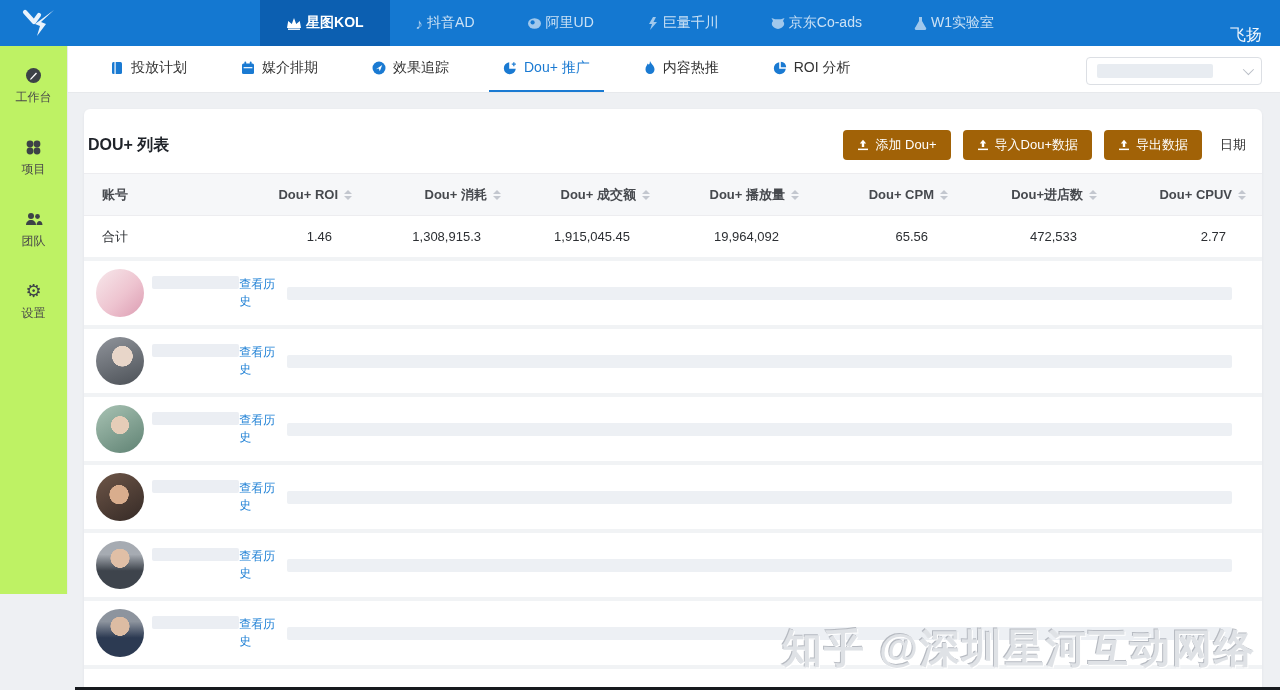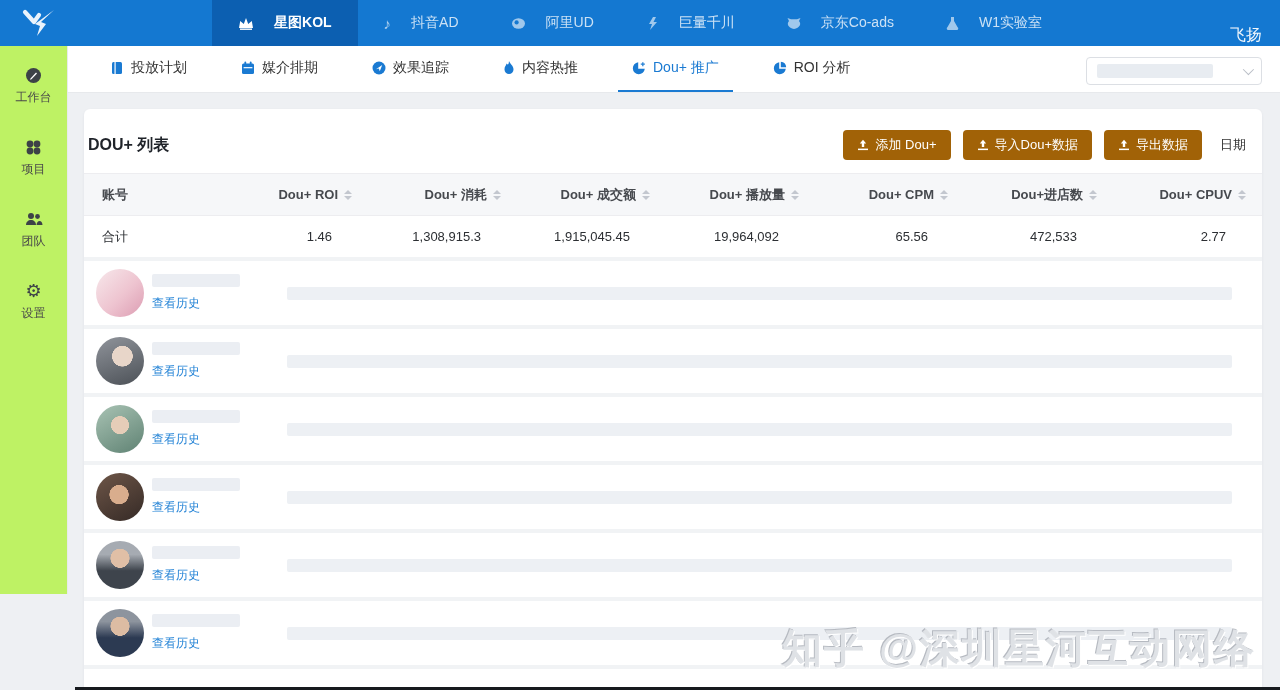--- a/index.html
+++ b/index.html
@@ -4,21 +4,21 @@
 <style>
   * { margin:0; padding:0; box-sizing:border-box; }
   html,body { width:1280px; height:690px; overflow:hidden;
     font-family:"Liberation Sans","DejaVu Sans",sans-serif; background:#eef0f3; }
 
   
   .topbar { position:absolute; left:0; top:0; width:1280px; height:46px;
     background:#1478d1; display:flex; align-items:stretch; z-index:30; }
   .logo { position:absolute; left:22px; top:7px; width:38px; height:32px; }
   .top-tabs { display:flex; margin:0 auto; align-items:stretch; }
-  .top-tab { display:flex; align-items:center; gap:20px; padding:0 26px;
+  .top-tab { display:flex; align-items:center; gap:4px; padding:0 26px;
     color:rgba(255,255,255,.78); font-size:14px; cursor:pointer; white-space:nowrap; }
   .top-tab .tico { display:flex; align-items:center; opacity:.85; }
   .top-tab.active { background:#0c5fb1; color:#fff; font-weight:bold; }
   .top-tab.active .tico { opacity:1; }
   .top-user { position:absolute; right:18px; top:0; height:46px; display:flex;
     align-items:flex-end; color:#f2f7fc; font-size:16px; cursor:pointer; }
   .note-glyph { font-size:15px; line-height:1; }
 
   
   .subnav { position:absolute; left:68px; top:46px; width:1212px; height:47px;
@@ -71,21 +71,21 @@
   .sort .up { border-bottom:4px solid #c3c7cf; }
   .sort .down { border-top:4px solid #c3c7cf; }
   .trow-total { height:45px; border-bottom:4px solid #f1f3f5; }
   .td { font-size:13px; color:#2c2f33; }
   .td.num { justify-self:end; padding-right:20px; }
 
   .rows {}
   .row { height:68px; border-bottom:4px solid #f1f3f5; display:flex; align-items:center;
     padding:0 30px 0 12px; }
   .avatar { width:48px; height:48px; border-radius:50%; flex:0 0 48px; cursor:pointer; }
-  .namecol { width:135px; margin-left:8px; display:flex; flex-direction:column; }
+  .namecol { width:135px; margin-left:8px; display:flex; flex-direction:row; }
   .namebar { width:88px; height:13px; background:#ebeef3; border-radius:2px; margin-bottom:8px; }
   .hist { font-size:12px; color:#2483d6; cursor:pointer; width:fit-content; }
   .longbar { flex:1; height:13px; background:#edf0f4; border-radius:2px; }
 
   .av1 { background:linear-gradient(135deg,#f7e8eb,#eec4d0 55%,#dc9cb2); }
   .av2 { background:radial-gradient(circle at 55% 40%,#e8d6c9 0 26%,transparent 27%),
          linear-gradient(160deg,#90949b,#4c5157); }
   .av3 { background:radial-gradient(circle at 50% 42%,#e6cdb8 0 24%,transparent 25%),
          linear-gradient(150deg,#a9c3b4,#5f8273); }
   .av4 { background:radial-gradient(circle at 48% 45%,#d9ad8d 0 26%,transparent 27%),
@@ -226,36 +226,36 @@
   </div>
   <div class="sub-tab">
     <span class="sico">
       <svg width="14" height="14" viewBox="0 0 14 14">
           <circle cx="7" cy="7" r="6.5" fill="currentColor"></circle>
           <path d="M4 8.2 L10.2 4 L7.8 10.2 L6.8 7.4Z" fill="#fff"></path>
         </svg>
     </span>
     <span>效果追踪</span>
   </div>
-  <div class="sub-tab">
-    <span class="sico">
-      <svg width="12" height="14" viewBox="0 0 12 14">
-          <path d="M6 0 C7 3 10.5 4.5 10.5 8.5 a4.5 4.5 0 0 1 -9 0 C1.5 5.5 3 4.8 3.6 2.6 4.8 4 5.6 4.4 6 0Z" fill="currentColor"></path>
-        </svg>
-    </span>
-    <span>内容热推</span>
-  </div>
   <div class="sub-tab active">
     <span class="sico">
       <svg width="14" height="14" viewBox="0 0 14 14">
           <path d="M6.2 1.2 A6 6 0 1 0 12.8 7.8 L6.2 7.8 Z" fill="currentColor"></path>
           <path d="M9 1 h1.6 v1.7 H12.3 v1.6 H10.6 v1.7 H9 V4.3 H7.3 V2.7 H9Z" fill="currentColor" opacity=".95" transform="scale(.82) translate(3.4 .4)"></path>
         </svg>
     </span>
     <span>Dou+ 推广</span>
+  </div>
+  <div class="sub-tab">
+    <span class="sico">
+      <svg width="12" height="14" viewBox="0 0 12 14">
+          <path d="M6 0 C7 3 10.5 4.5 10.5 8.5 a4.5 4.5 0 0 1 -9 0 C1.5 5.5 3 4.8 3.6 2.6 4.8 4 5.6 4.4 6 0Z" fill="currentColor"></path>
+        </svg>
+    </span>
+    <span>内容热推</span>
   </div>
   <div class="sub-tab">
     <span class="sico">
       <svg width="14" height="14" viewBox="0 0 14 14">
           <path d="M6.2 1.2 A6 6 0 1 0 12.8 7.8 L6.2 7.8 Z" fill="currentColor"></path>
           <path d="M7.8 0.8 A6 6 0 0 1 13.2 6.2 L7.8 6.2Z" fill="currentColor"></path>
         </svg>
     </span>
     <span>ROI 分析</span>
   </div>

